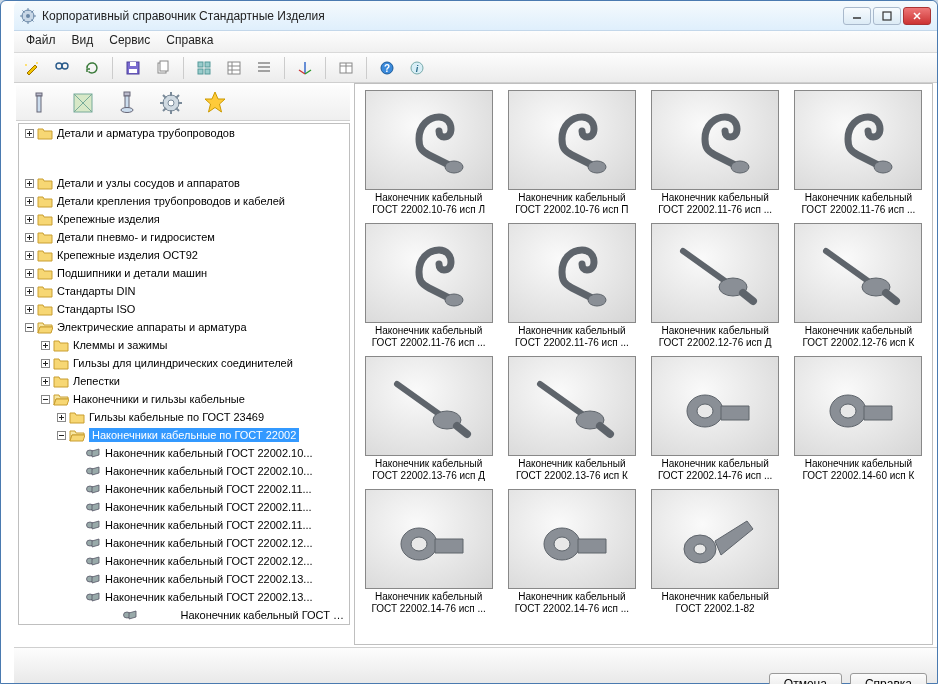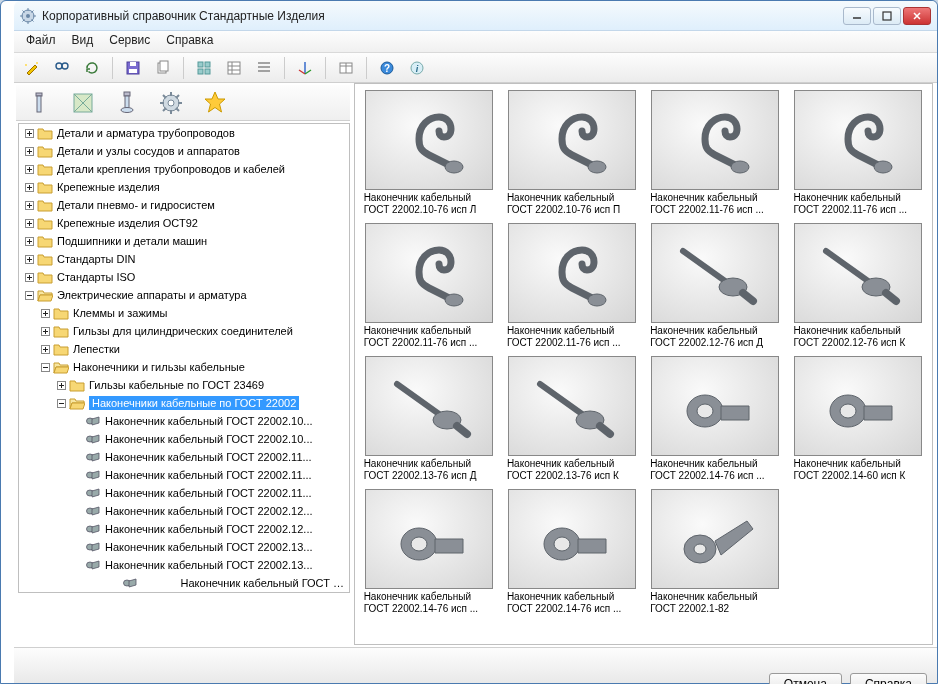--- a/index.html
+++ b/index.html
@@ -45,21 +45,21 @@
 
 .grid-panel { flex: 1; border: 1px solid #bfbfbf; margin: 0 4px 2px 2px; overflow-y: auto; background: #fff; padding: 6px; }
 .grid-panel::-webkit-scrollbar { width: 16px; }
 .grid-panel::-webkit-scrollbar-thumb { background: #c2c2c2; border: 1px solid #a0a0a0; border-radius: 2px; }
 .grid-panel::-webkit-scrollbar-track { background: #f0f0f0; }
 
 .thumbs { display: grid; grid-template-columns: repeat(4, 1fr); gap: 8px; }
 .thumb-cell { display: flex; flex-direction: column; align-items: center; font-size: 10px; }
 .thumb-img { width: 128px; height: 100px; border: 1px solid #888; background: radial-gradient(ellipse at 40% 35%, #fafafa, #d5d5d5); display: flex; align-items: center; justify-content: center; }
 .thumb-img svg { width: 100px; height: 80px; }
-.thumb-cap { margin-top: 2px; line-height: 1.15; max-width: 130px; }
+.thumb-cap { text-align: center; margin-top: 2px; line-height: 1.15; max-width: 130px; }
 
 .footer { height: 36px; background: linear-gradient(#fdfdfd,#e9e9e9); border-top: 1px solid #cfcfcf; display: flex; align-items: center; justify-content: flex-end; padding: 0 10px; gap: 8px; }
 .footer button { padding: 3px 14px; font-size: 12px; background: linear-gradient(#fcfcfc,#e5e5e5); border: 1px solid #9a9a9a; border-radius: 3px; margin-top: 36px; }
 
 
 .folder-closed { fill: #f7d774; stroke: #c99e30; stroke-width:1; }
 .folder-open { fill: #f7e6a1; stroke: #c99e30; stroke-width:1; }
 .part-ico { fill: #9aa; stroke: #556; stroke-width:.8; }
 </style>
 </head>
@@ -234,21 +234,21 @@
               <svg viewBox="0 0 9 9">
                 <rect x="0.5" y="0.5" width="8" height="8" fill="#fff" stroke="#888"></rect>
                 <path d="M4.5 2v5M2 4.5h5" stroke="#222"></path>
               </svg>
             </span>
             <span class="node-icon"><svg viewBox="0 0 16 14">
                 <path class="folder-closed" d="M1 3h5l1 2h8v8H1z"></path>
               </svg></span>
             <span class="lbl">Детали и арматура трубопроводов</span>
           </div>
-          <div class="tree-item" style="padding-left: 4px;">
+          <div class="tree-item" style="padding-left: 4px; margin-top: 32px;">
             <span class="expander">
               <svg viewBox="0 0 9 9">
                 <rect x="0.5" y="0.5" width="8" height="8" fill="#fff" stroke="#888"></rect>
                 <path d="M4.5 2v5M2 4.5h5" stroke="#222"></path>
               </svg>
             </span>
             <span class="node-icon"><svg viewBox="0 0 16 14">
                 <path class="folder-closed" d="M1 3h5l1 2h8v8H1z"></path>
               </svg></span>
             <span class="lbl">Детали и узлы сосудов и аппаратов</span>

